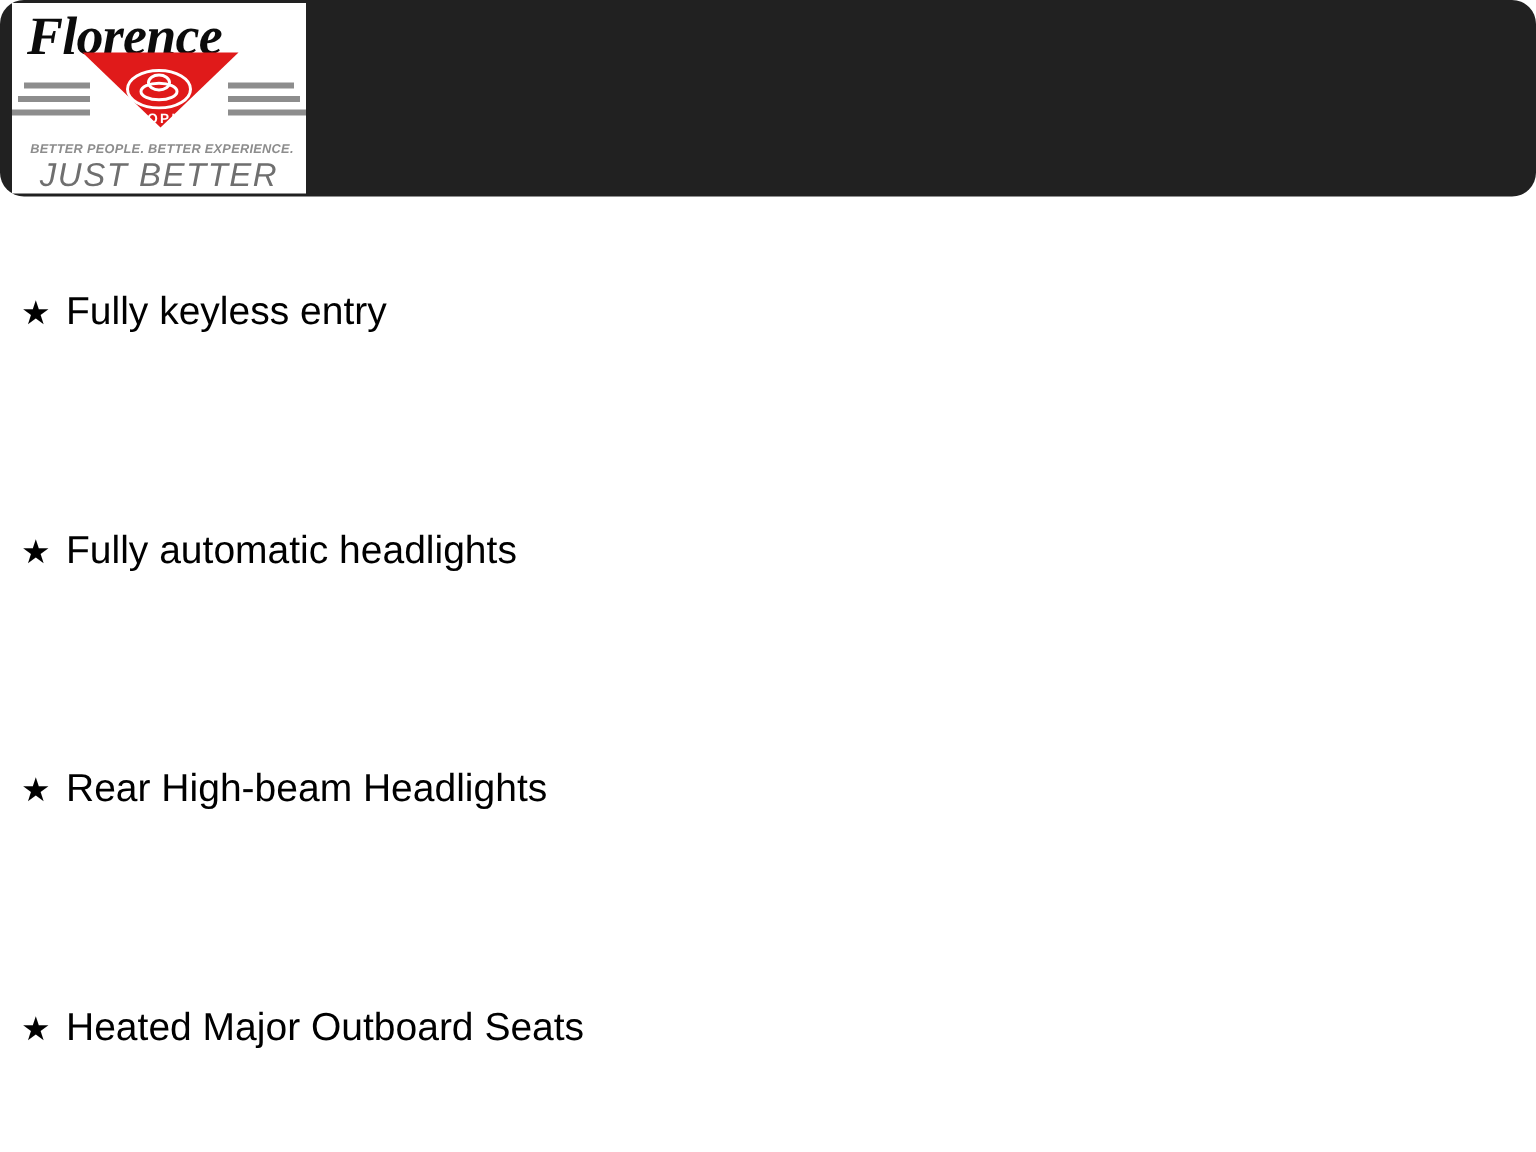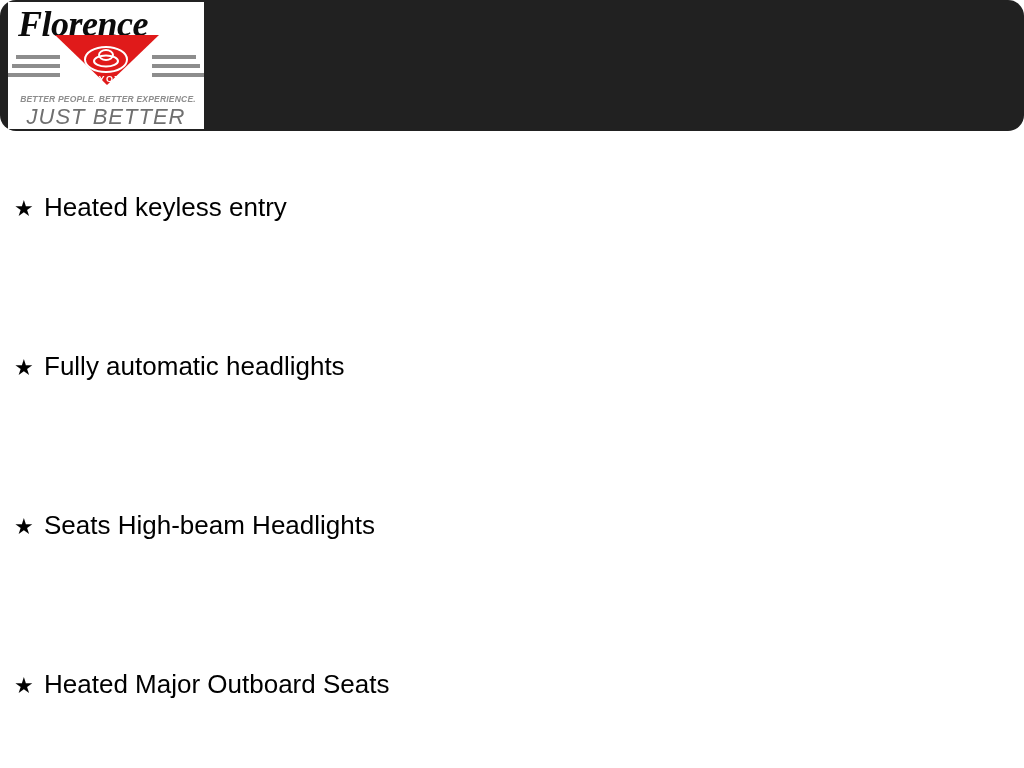--- a/index.html
+++ b/index.html
@@ -173,42 +173,42 @@
     <div class="logo-tri"></div>
 
     <div class="logo-oval">
       <svg width="44" height="27" viewBox="0 0 44 27">
         <ellipse cx="22" cy="13.5" rx="21" ry="12.5" fill="none" stroke="#ffffff" stroke-width="2"></ellipse>
         <ellipse cx="22" cy="9" rx="7" ry="5" fill="none" stroke="#ffffff" stroke-width="2"></ellipse>
         <ellipse cx="22" cy="15" rx="12" ry="5.5" fill="none" stroke="#ffffff" stroke-width="2"></ellipse>
       </svg>
     </div>
 
-    <div class="logo-toyota-word">TOYOTA</div>
+    <div class="logo-toyota-word">PEOPLE</div>
     <div class="logo-tag1">BETTER PEOPLE. BETTER EXPERIENCE.</div>
     <div class="logo-tag2">JUST BETTER</div>
   </div>
 
 </div>
 
 <div class="content">
 
   <div class="bullet b0">
     <span class="star">★</span>
-    <span class="btext">Heated keyless entry</span>
+    <span class="btext">Fully keyless entry</span>
   </div>
 
   <div class="bullet b1">
     <span class="star">★</span>
     <span class="btext">Fully automatic headlights</span>
   </div>
 
   <div class="bullet b2">
     <span class="star">★</span>
-    <span class="btext">Seats High-beam Headlights</span>
+    <span class="btext">Rear High-beam Headlights</span>
   </div>
 
   <div class="bullet b3">
     <span class="star">★</span>
     <span class="btext">Heated Major Outboard Seats</span>
   </div>
 
 </div>
 
 </body></html>

